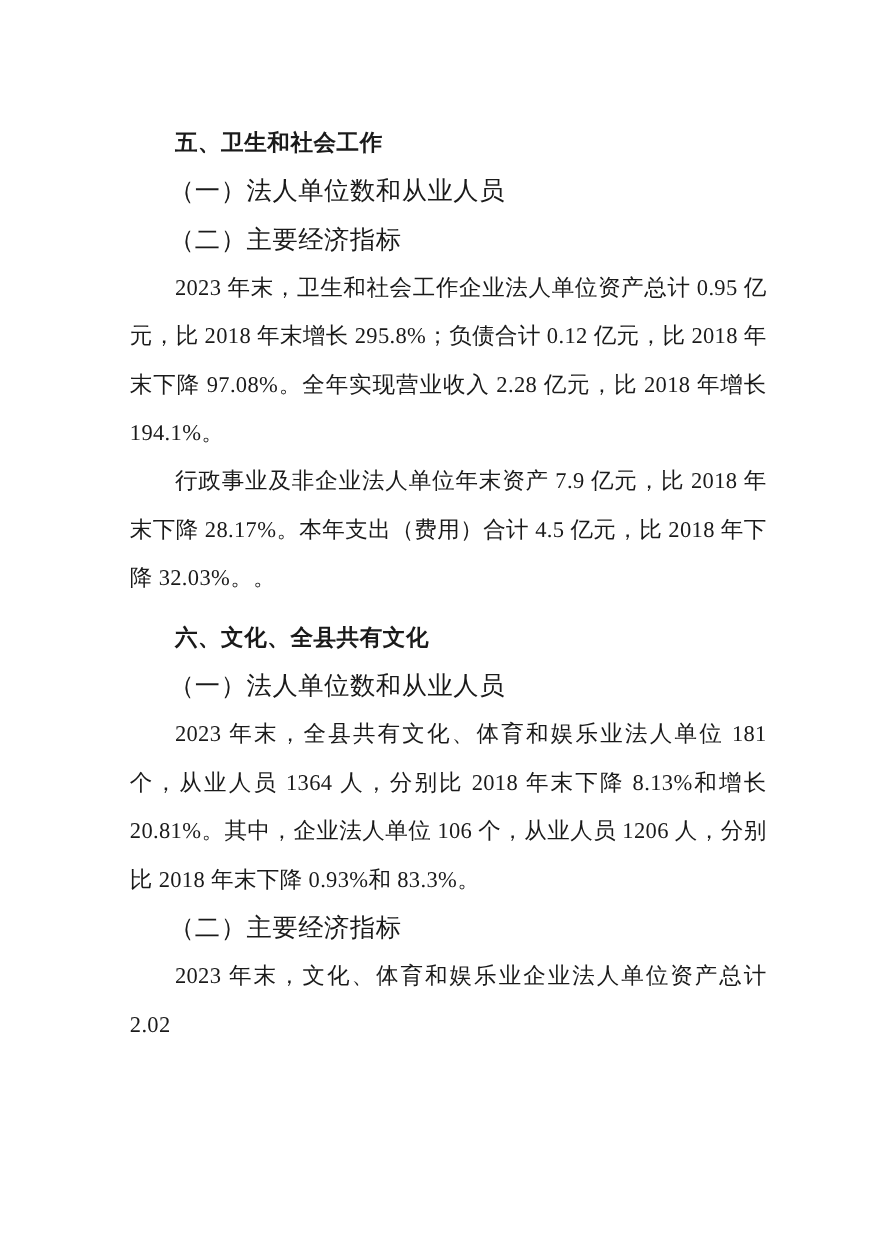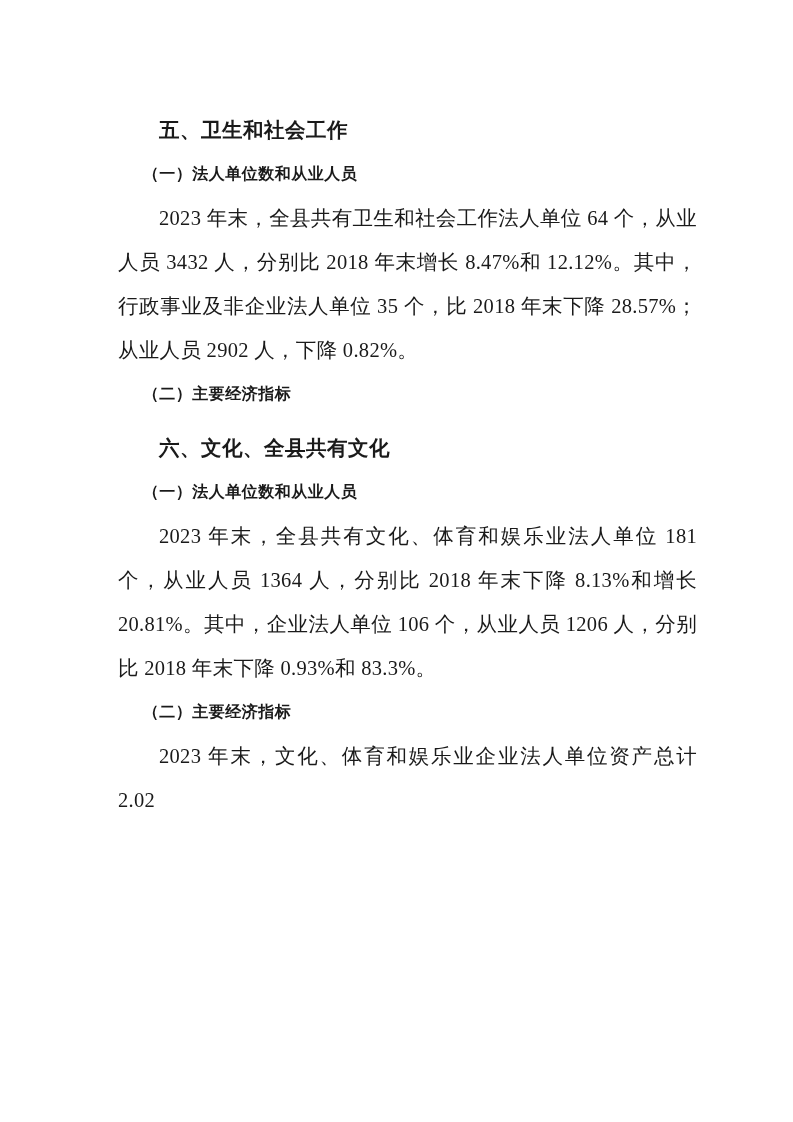--- a/index.html
+++ b/index.html
@@ -35,22 +35,22 @@
     font-size: 20.5px;
     line-height: 44px;
     margin: 0;
     text-indent: 2em;
     letter-spacing: 0.5px;
   }
   .heading-1 {
     margin-top: 0;
   }
   .subheading {
-    font-weight: bold;
-    font-size: 16px;
+    font-weight: normal;
+    font-size: 23px;
     line-height: 44px;
     margin: 0;
     text-indent: 1.55em;
     letter-spacing: 0.5px;
   }
   .para {
     margin: 0;
     text-indent: 2em;
     font-size: 20.5px;
     line-height: 44px;
@@ -78,25 +78,26 @@
 </head>
 <body>
 
 <div class="page">
   <div class="doc-body">
 
     <h2 class="heading heading-1">五、卫生和社会工作</h2>
 
     <h3 class="subheading">（一）法人单位数和从业人员</h3>
 
-    <p class="para">2023 年末，全县共有卫生和社会工作法人单位 64 个，从业人员 3432 人，分别比 2018 年末增长 8.47%和 12.12%。其中，行政事业及非企业法人单位 35 个，比 2018 年末下降 28.57%；从业人员 2902 人，下降 0.82%。</p>
 
     <h3 class="subheading">（二）主要经济指标</h3>
 
+    <p class="para">2023 年末，卫生和社会工作企业法人单位资产总计 0.95 亿元，比 2018 年末增长 295.8%；负债合计 0.12 亿元，比 2018 年末下降 97.08%。全年实现营业收入 2.28 亿元，比 2018 年增长 194.1%。</p>
 
+    <p class="para">行政事业及非企业法人单位年末资产 7.9 亿元，比 2018 年末下降 28.17%。本年支出（费用）合计 4.5 亿元，比 2018 年下降 32.03%。。</p>
 
     <div class="section-gap"></div>
 
     <h2 class="heading">六、文化、全县共有文化</h2>
 
     <h3 class="subheading">（一）法人单位数和从业人员</h3>
 
     <p class="para">2023 年末，全县共有文化、体育和娱乐业法人单位 181 个，从业人员 1364 人，分别比 2018 年末下降 8.13%和增长 20.81%。其中，企业法人单位 106 个，从业人员 1206 人，分别比 2018 年末下降 0.93%和 83.3%。</p>
 
     <h3 class="subheading">（二）主要经济指标</h3>

